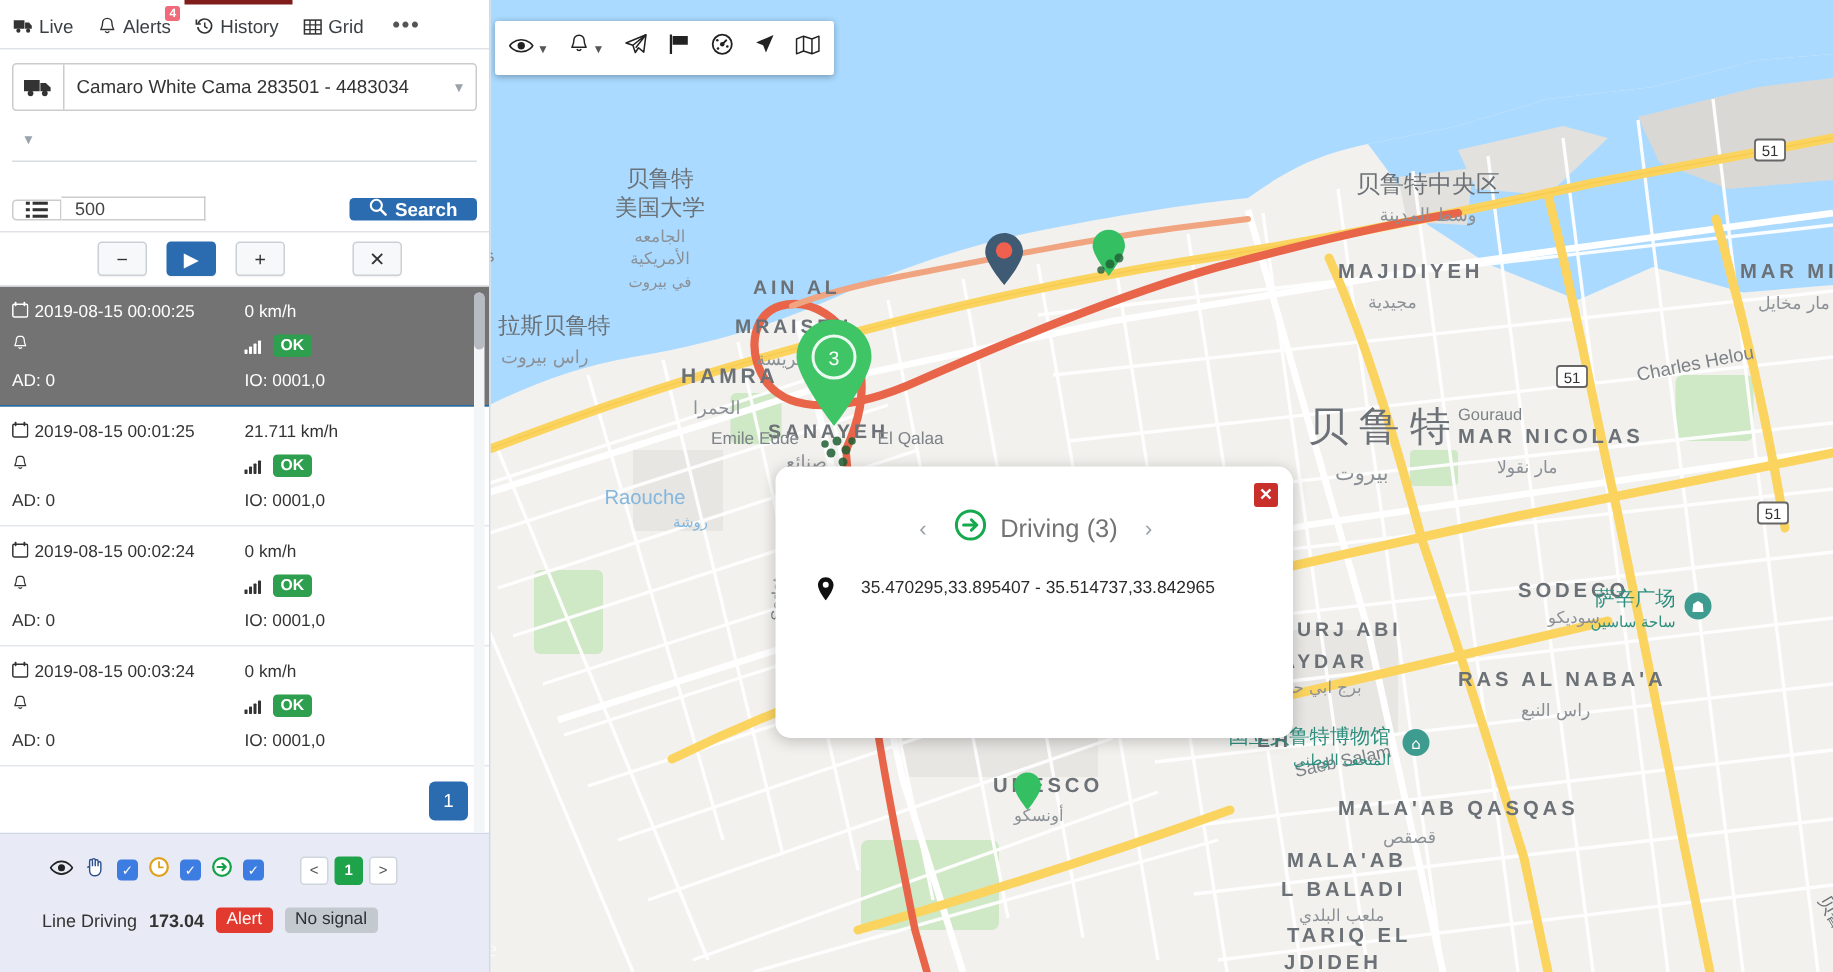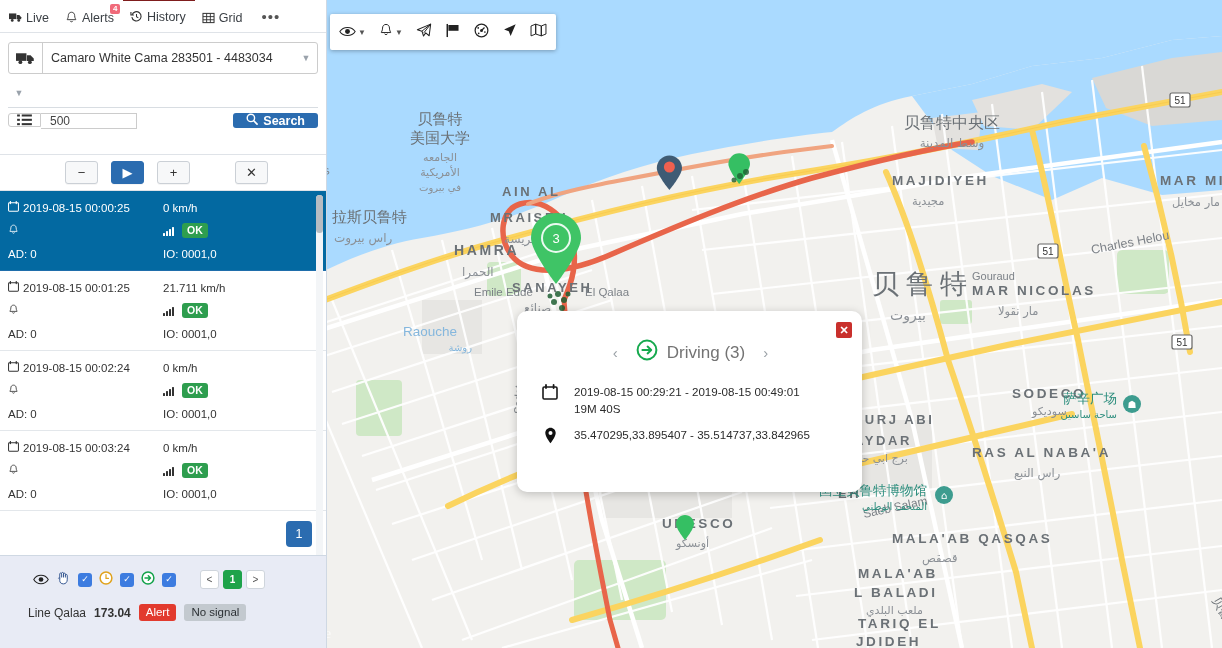--- a/index.html
+++ b/index.html
@@ -29,21 +29,21 @@
     padding-left: 2px;
     font-size: 12.5px;
   }
   .tab {
     display: flex; align-items: center; gap: 4px;
     padding: 0 9px 0 7px;
     color: #3a3f44; position: relative;
     cursor: pointer; white-space: nowrap;
     border-top: 3px solid transparent;
   }
-  .tab.active { border-top: 1px solid #7f1d1d; }
+  .tab.active { border-top: 3px solid #7f1d1d; }
   .tab .badge {
     position: absolute; top: 1px; right: 3px;
     background: #f06a7a; color: #fff;
     font-size: 8px; line-height: 10px;
     border-radius: 2px; padding: 0 2.5px;
     font-weight: bold;
   }
   .tab svg { display: block; }
   .tab-dots { padding: 0 10px; display:flex; align-items:center; color:#555; font-size:15px; letter-spacing:1px;}
 
@@ -67,21 +67,21 @@
 
   .date-row {
     height: 30px; margin: 4px 8px 0 8px;
     border-bottom: 1px solid #d8dde2;
     display: flex; align-items: center;
   }
   .date-row .lbl { flex: 1; font-size: 12.5px; color: #333; padding-left: 1px; }
 
   .search-row {
     height: 34px; margin: 5px 8px 0 8px;
-    display: flex; align-items: flex-start; gap: 0;
+    display: flex; align-items: flex-end; gap: 0;
   }
   .icon-box {
     width: 33px; border: 1px solid #ccc; border-radius: 3px 0 0 3px;
     display: flex; align-items: center; justify-content: center;
     background: #fff;
   }
   .count-box {
     flex: 1; border: 1px solid #ccc; border-left: none;
     background: #fff; display: flex; align-items: center;
     padding-left: 9px; font-size: 12px; color: #444;
@@ -121,21 +121,21 @@
     border-top: 1px solid #dfe3e8;
     background: #fff;
   }
   .list-scroll { position: absolute; inset: 0; overflow: hidden; }
   .row {
     border-bottom: 1px solid #e3e7eb;
     padding: 9px 12px 9px 8px;
     display: grid; grid-template-columns: 1fr 1fr;
     row-gap: 8px; font-size: 11.5px; color: #333;
   }
-  .row.sel { background: #0369a1; color: #fff; border-bottom-color: #1f6eab; }
+  .row.sel { background: #737373; color: #fff; border-bottom-color: #1f6eab; }
   .cell { display: flex; align-items: center; gap: 4px; min-height: 15px; }
   .cell.r { padding-left: 2px; text-align: center; }
   .ok-badge {
     background: #2e9e4f; color: #fff; font-size: 10.5px; font-weight: bold;
     border-radius: 3px; padding: 1px 5px 2px 5px; line-height: 12px;
   }
   .bars { display: inline-flex; align-items: flex-end; gap: 1px; height: 10px; margin-right: 4px; }
   .bars i { width: 2px; background: currentColor; display: block; border-radius: .5px; }
   .bars i:nth-child(1){height:3px} .bars i:nth-child(2){height:5px}
   .bars i:nth-child(3){height:7px} .bars i:nth-child(4){height:9px}
@@ -521,21 +521,21 @@
             </svg>
         </span>
         <span class="chk">✓</span>
         <span class="pg-group">
           <span class="pg">&lt;</span>
           <span class="pg cur">1</span>
           <span class="pg">&gt;</span>
         </span>
       </div>
       <div class="foot-line">
-        <span>Line Qalaa</span>
+        <span>Line Driving</span>
         <b>173.04</b>
         <span class="tag-alert">Alert</span>
         <span class="tag-nosig">No signal</span>
       </div>
     </div>
   </div>
 
   <div id="map">
 
     <svg id="map-canvas" width="950" height="648" viewBox="0 0 950 648">
@@ -856,32 +856,20 @@
                 <path d="M6.4 11h8.4M11.6 7.6 15.2 11l-3.6 3.4" stroke="#16a94e" stroke-width="2" fill="none" stroke-linecap="round" stroke-linejoin="round"></path>
               </svg>
           </span>
           <span>Driving (3)</span>
         </span>
         <span class="arw">›</span>
       </div>
       <div class="popup-body">
         <div class="prow">
           <span class="pico">
-            <svg width="16" height="16" viewBox="0 0 16 16">
-                <rect x="1" y="3" width="14" height="12" rx="1.2" fill="none" stroke="#1a1a1a" stroke-width="1.6"></rect>
-                <path d="M4 1v3M11.6 1v3" stroke="#1a1a1a" stroke-width="1.8" stroke-linecap="round"></path>
-              </svg>
-          </span>
-          <span>
-            <span>2019-08-15 00:29:21 - 2019-08-15 00:49:01</span><br>
-            <span>19M 40S</span>
-          </span>
-        </div>
-        <div class="prow">
-          <span class="pico">
             <svg width="13" height="17" viewBox="0 0 13 17">
                 <path d="M6.5 0.8C3.6.8 1.3 3.1 1.3 6c0 3.9 5.2 10.2 5.2 10.2S11.7 9.9 11.7 6c0-2.9-2.3-5.2-5.2-5.2z" fill="#111"></path>
                 <circle cx="6.5" cy="5.9" r="2" fill="#fff"></circle>
               </svg>
           </span>
           <span>35.470295,33.895407 - 35.514737,33.842965</span>
         </div>
       </div>
     </div>
 

